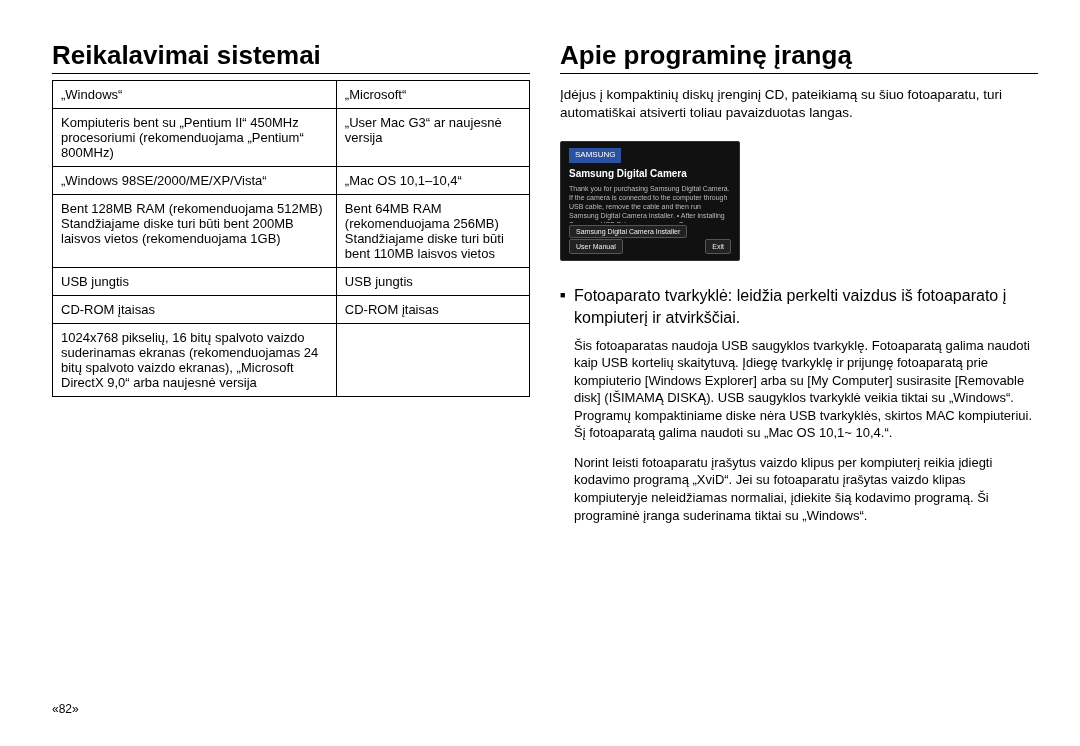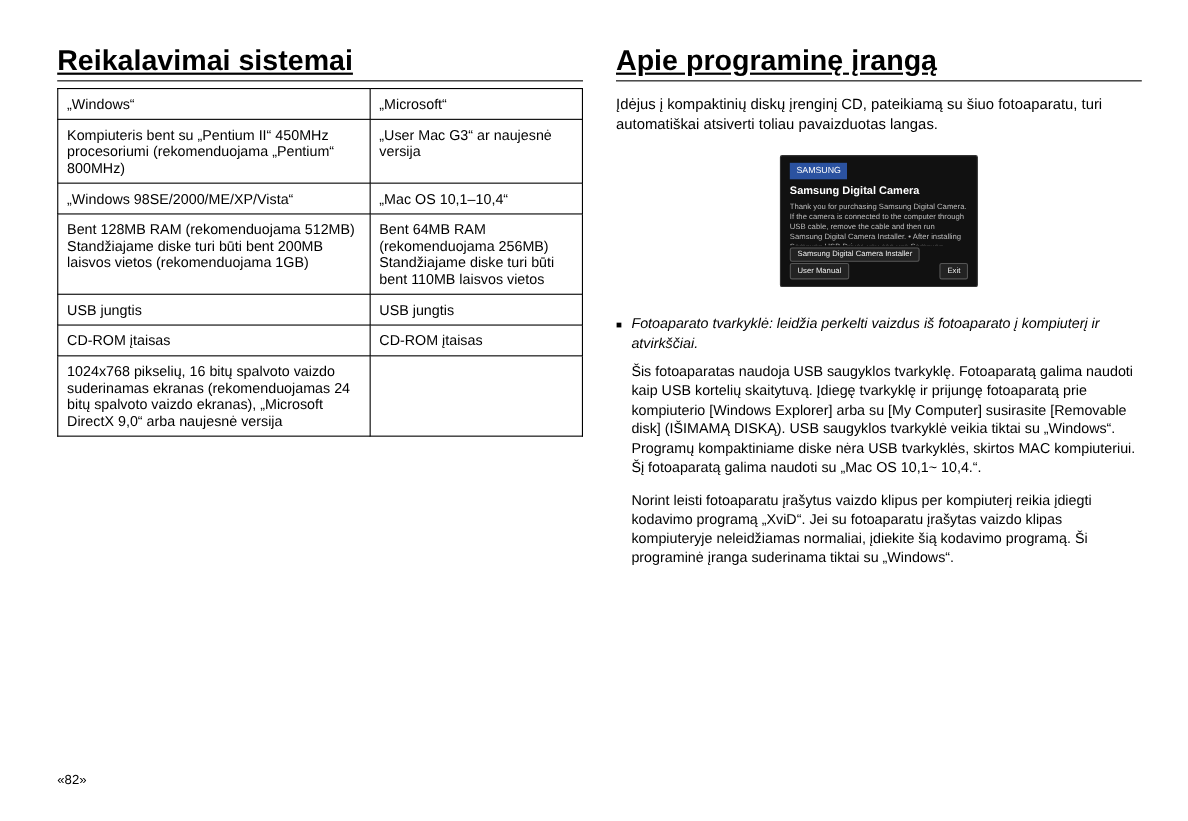--- a/index.html
+++ b/index.html
@@ -24,21 +24,20 @@
     flex: 1 1 0;
     display: flex;
     flex-direction: column;
   }
   h1 {
     font-size: 26px;
     font-weight: bold;
     margin: 0 0 6px 0;
     border-bottom: 1.5px solid #000;
     padding-bottom: 2px;
-    text-decoration: underline;
   }
   table {
     border-collapse: collapse;
     width: 100%;
     font-size: 13px;
   }
   th, td {
     border: 1px solid #000;
     padding: 6px 8px;
     text-align: left;
@@ -47,22 +46,22 @@
   th {
     font-weight: normal;
   }
   .intro {
     font-size: 13.5px;
     margin: 6px 0 19px 0;
     line-height: 1.35;
   }
   .fig-row {
     display: flex;
-    flex-direction: column;
-    align-items: center;
+    flex-direction: row;
+    align-items: flex-end;
     gap: 18px;
     margin-bottom: 20px;
   }
   .fig {
     width: 180px;
     height: 120px;
     background: #111;
     border: 1px solid #333;
     border-radius: 2px;
     box-sizing: border-box;
@@ -105,26 +104,25 @@
     font-size: 7px;
     padding: 2px 6px;
     border-radius: 2px;
   }
   .fig-text {
     font-size: 13px;
     line-height: 1.35;
     flex: 1;
   }
   .bullet {
-    font-size: 13px;
+    font-size: 16px;
     line-height: 1.35;
     margin: 4px 0 6px 0;
     padding-left: 14px;
     position: relative;
-    font-style: italic;
   }
   .bullet::before {
     content: "■";
     font-size: 9px;
     position: absolute;
     left: 0;
     top: 4px;
   }
   .sub {
     font-size: 13px;

